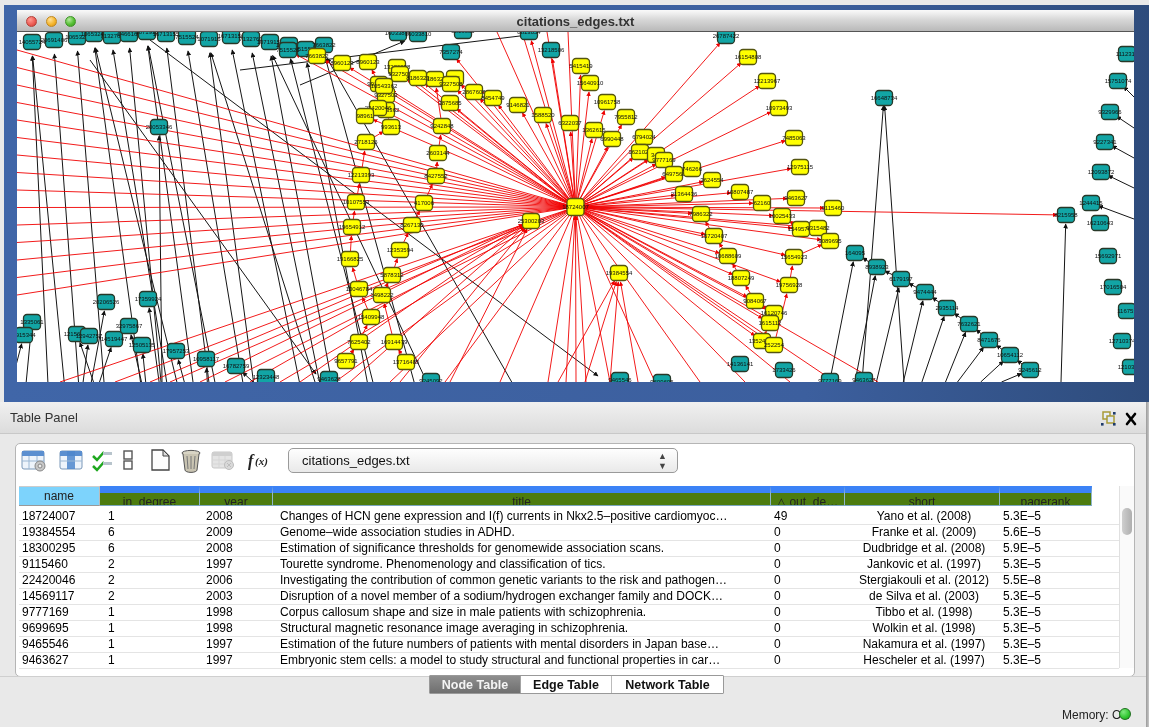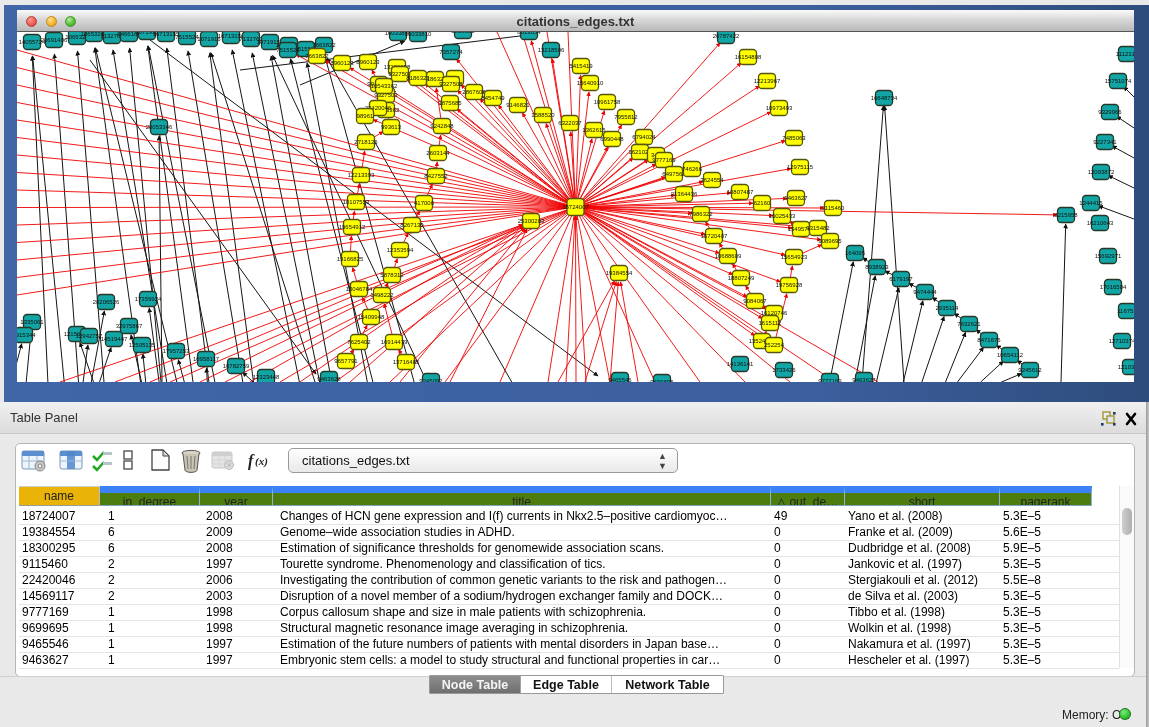--- a/index.html
+++ b/index.html
@@ -10,26 +10,26 @@
 #tlr{left:9px;background:radial-gradient(circle at 35% 30%,#ff9a92,#ee5f57 55%,#c63a31);border:1px solid #b53f38}
 #tly{left:29px;background:radial-gradient(circle at 35% 30%,#ffe09a,#f5b72f 55%,#d98f14);border:1px solid #c1881c}
 #tlg{left:48px;background:radial-gradient(circle at 35% 30%,#b5e8a0,#57c135 55%,#3d9422);border:1px solid #3f9428}
 #tp-head{position:absolute;left:0;top:402px;width:1149px;height:32px;background:linear-gradient(#f0f0f0,#dcdcdc);border-bottom:1px solid #c8c8c8}
 #tp-title{position:absolute;left:10px;top:410px;font-size:13px;color:#333}
 #panel{position:absolute;left:15px;top:443px;width:1120px;height:234px;background:#fff;border:1px solid #b5b5b5;border-radius:5px}
 #combo{position:absolute;left:288px;top:448px;width:390px;height:25px;background:linear-gradient(#fefefe,#e9e9e9);border:1px solid #9a9a9a;border-radius:5px;font-size:13px;color:#111;line-height:24px;padding-left:13px}
 #combo .spin{position:absolute;right:10px;top:2px;font-size:9px;color:#444;line-height:10px;text-align:center}
 #thead{position:absolute;left:19px;top:486px;width:1074px;height:20px;display:flex;font-size:12px;color:#222}
 #thead div{background:#4d7c0f;border-right:1px solid #8fb6cc;border-top:7px solid #3b82f6;border-bottom:1px solid #7ba6be;text-align:center;line-height:19px;overflow:hidden}
-#thead div.g{background:#eab308;border-right:1px solid #bbb;border-top:1px solid #ccc;border-bottom:1px solid #999}
+#thead div.g{background:#7dd3fc;border-right:1px solid #bbb;border-top:1px solid #ccc;border-bottom:1px solid #999}
 table#tb{position:absolute;left:19px;top:508px;border-collapse:collapse;table-layout:fixed;width:1100px;font-size:12px;color:#000}
 #tb td{height:16px;padding:0 0 0 3px;border-bottom:1px solid #e4e4e4;white-space:nowrap;overflow:hidden}
 #tb td.c1{padding-left:8px}#tb td.c2{padding-left:6px}#tb td.c3{padding-left:7px}
 #tb .c0{width:81px}#tb .c1{width:100px}#tb .c2{width:73px}#tb .c3{width:498px}
-#tb .c4{width:74px}#tb .c5{width:155px;}#tb .c6{width:92px}#tb .c7{width:27px}
+#tb .c4{width:74px}#tb .c5{width:155px;text-align:center}#tb .c6{width:92px}#tb .c7{width:27px}
 #vsb{position:absolute;left:1119px;top:486px;width:15px;height:182px;background:#fafafa;border-left:1px solid #e0e0e0}
 #vsb .th{position:absolute;left:2px;top:22px;width:10px;height:27px;background:linear-gradient(90deg,#cfcfcf,#aeaeae);border-radius:5px}
 #tabs{position:absolute;left:429px;top:675px;height:19px;display:flex;font-size:12.5px;font-weight:bold;border:1px solid #999;border-radius:1px;overflow:hidden;background:#fff}
 #tabs div{line-height:18px;text-align:center}
 #tabs .sel{background:linear-gradient(#8e8e8e,#6f6f6f);color:#f4f4f4;width:90px}
 #tabs .n{color:#111;border-left:1px solid #a3a3a3;width:91px}
 #tabs .n2{color:#111;border-left:1px solid #bbb;width:112px}
 #hr1{position:absolute;left:0;top:676px;width:1149px;height:1px;background:#cfcfcf}
 #mem{position:absolute;left:1062px;top:708px;font-size:12px;color:#222}
 #memdot{position:absolute;left:1119px;top:708px;width:12px;height:12px;border-radius:50%;background:radial-gradient(circle at 35% 30%,#7fe87f,#2fc62f 60%,#1d9a1d);border:1px solid #1c701c}

